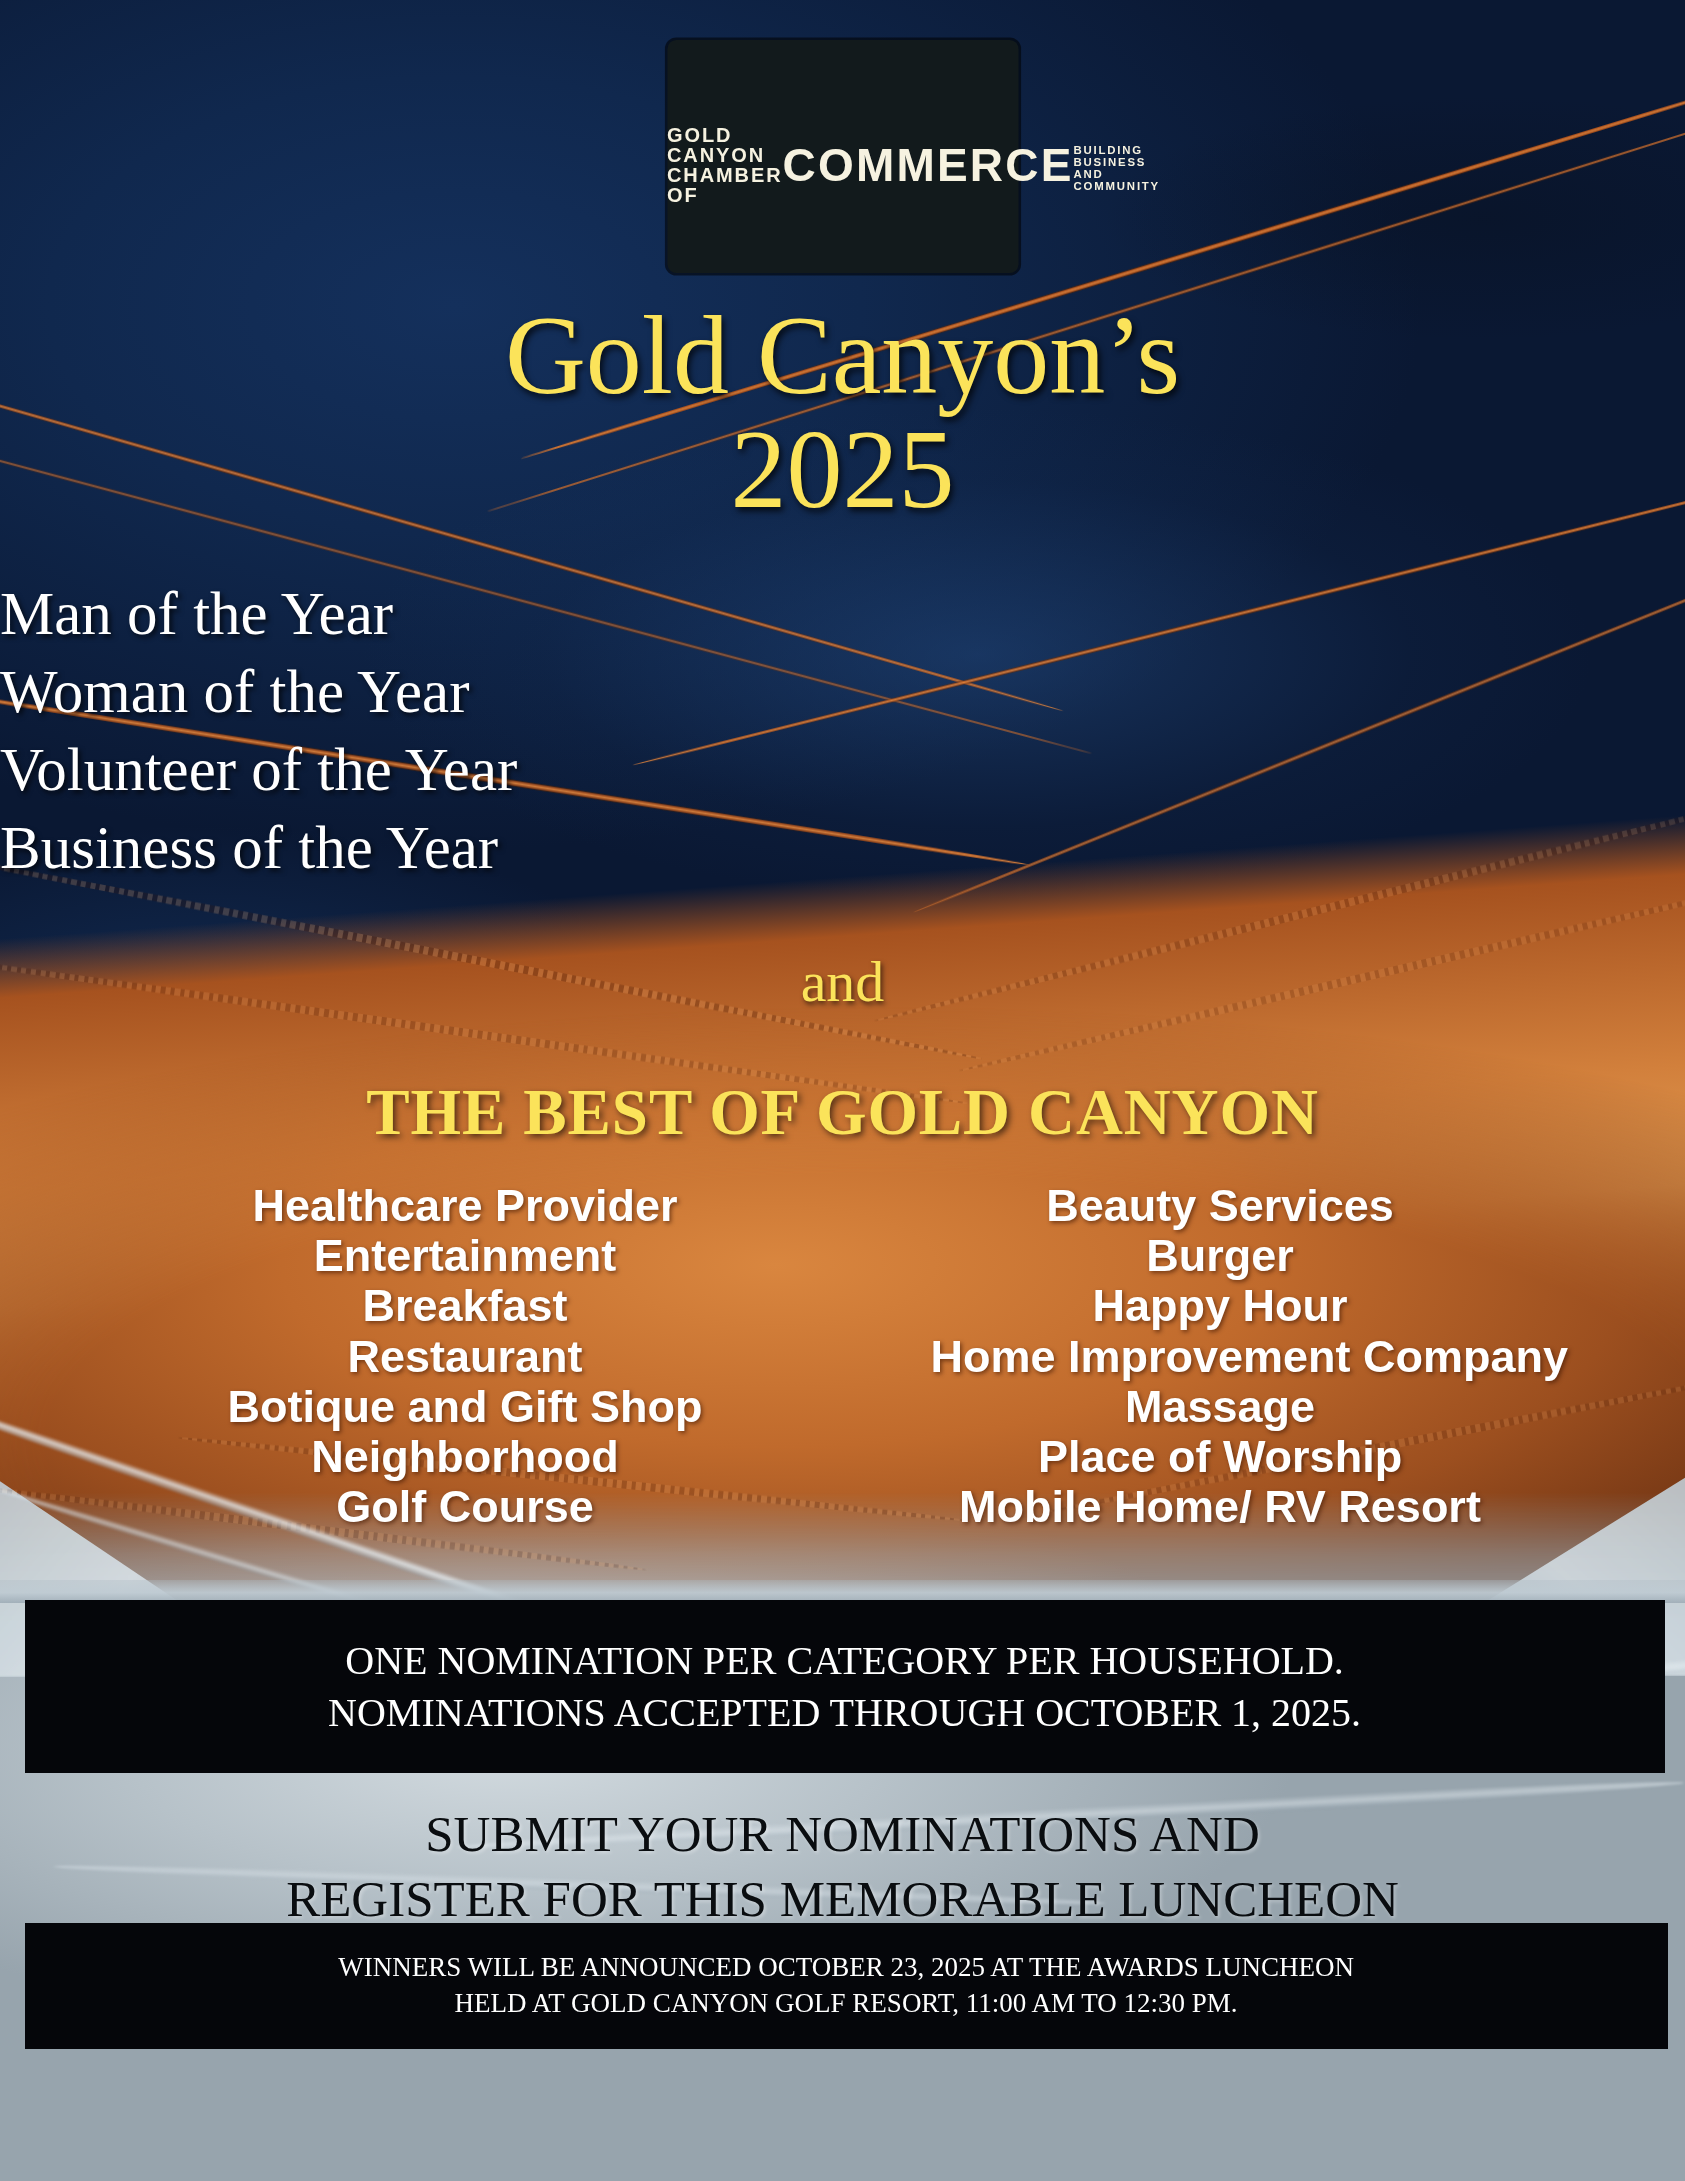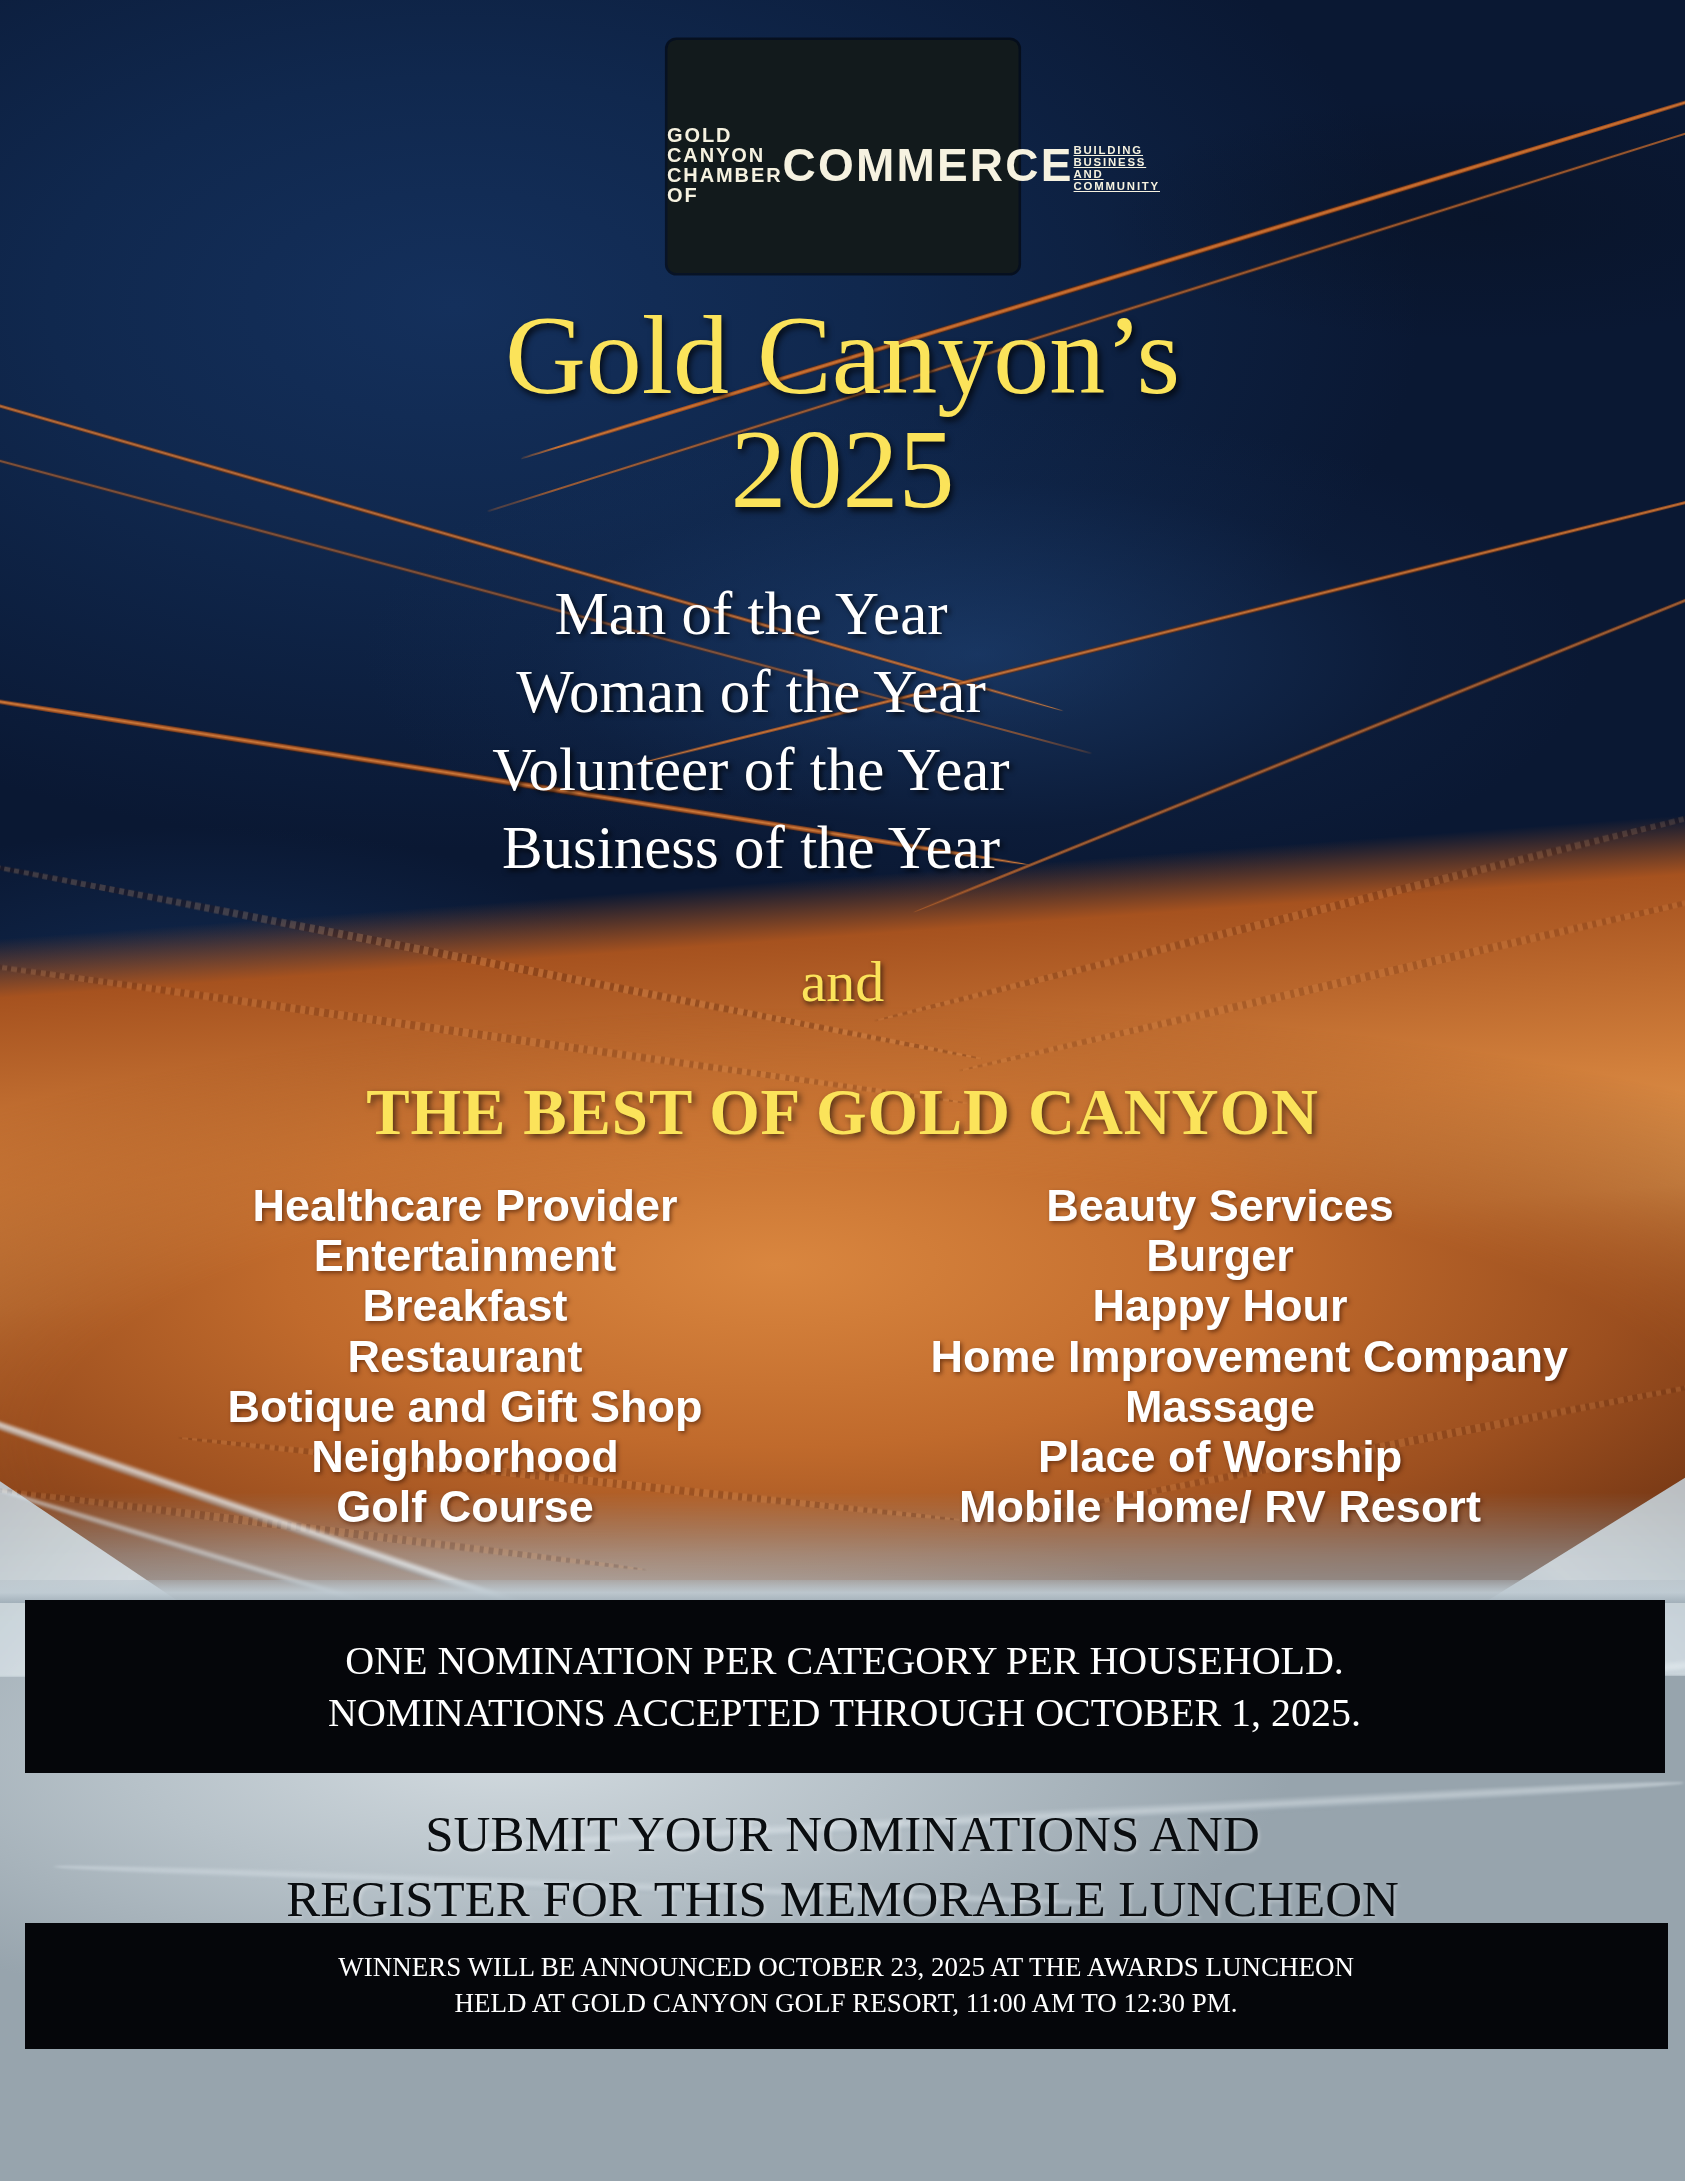--- a/index.html
+++ b/index.html
@@ -141,36 +141,36 @@
   .logo-line1 {
     color: #f6f2e0; font-family: "Liberation Sans", sans-serif; font-weight: 700;
     font-size: 20px; letter-spacing: 1.9px; line-height: 1;
   }
   .logo-line2 {
     color: #f6f2e0; font-family: "Liberation Sans", sans-serif; font-weight: 700;
     font-size: 46px; letter-spacing: 2.2px; line-height: 1.04; margin-top: 3.5px;
   }
   .logo-line3 {
     color: #f6f2e0; font-family: "Liberation Sans", sans-serif; font-weight: 700;
-    font-size: 11.4px; letter-spacing: 1.8px; margin-top: 7px; text-decoration: underline;
+    font-size: 11.4px; letter-spacing: 1.8px; margin-top: 7px;
   }
 
   
   .headline {
     position: absolute; left: 0; width: 1685px; top: 298px;
     text-align: center; color: #fbe35a;
     font-family: "Liberation Serif", serif;
     font-size: 112px; line-height: 1.02; font-weight: 400;
     text-shadow: 2.6px 3.5px 6.1px rgba(0,0,0,0.75);
   }
   .headline .yr { display:block; }
 
   .awards {
-    position: absolute; left: 8px; width: 1486px; top: 575px;
-    text-align: center; color: #ffffff;
+    position: absolute; left: 0; width: 1486px; top: 575px;
+    text-align: left; color: #ffffff;
     font-family: "Liberation Serif", serif;
     font-size: 61px; line-height: 1.28; font-weight: 400;
     text-shadow: 2.6px 2.6px 5.3px rgba(0,0,0,0.7);
   }
   .awards div { white-space: nowrap; }
 
   .andword {
     position: absolute; left: 0; width: 1685px; top: 948px;
     text-align: center; color: #fbe35a;
     font-family: "Liberation Serif", serif;

